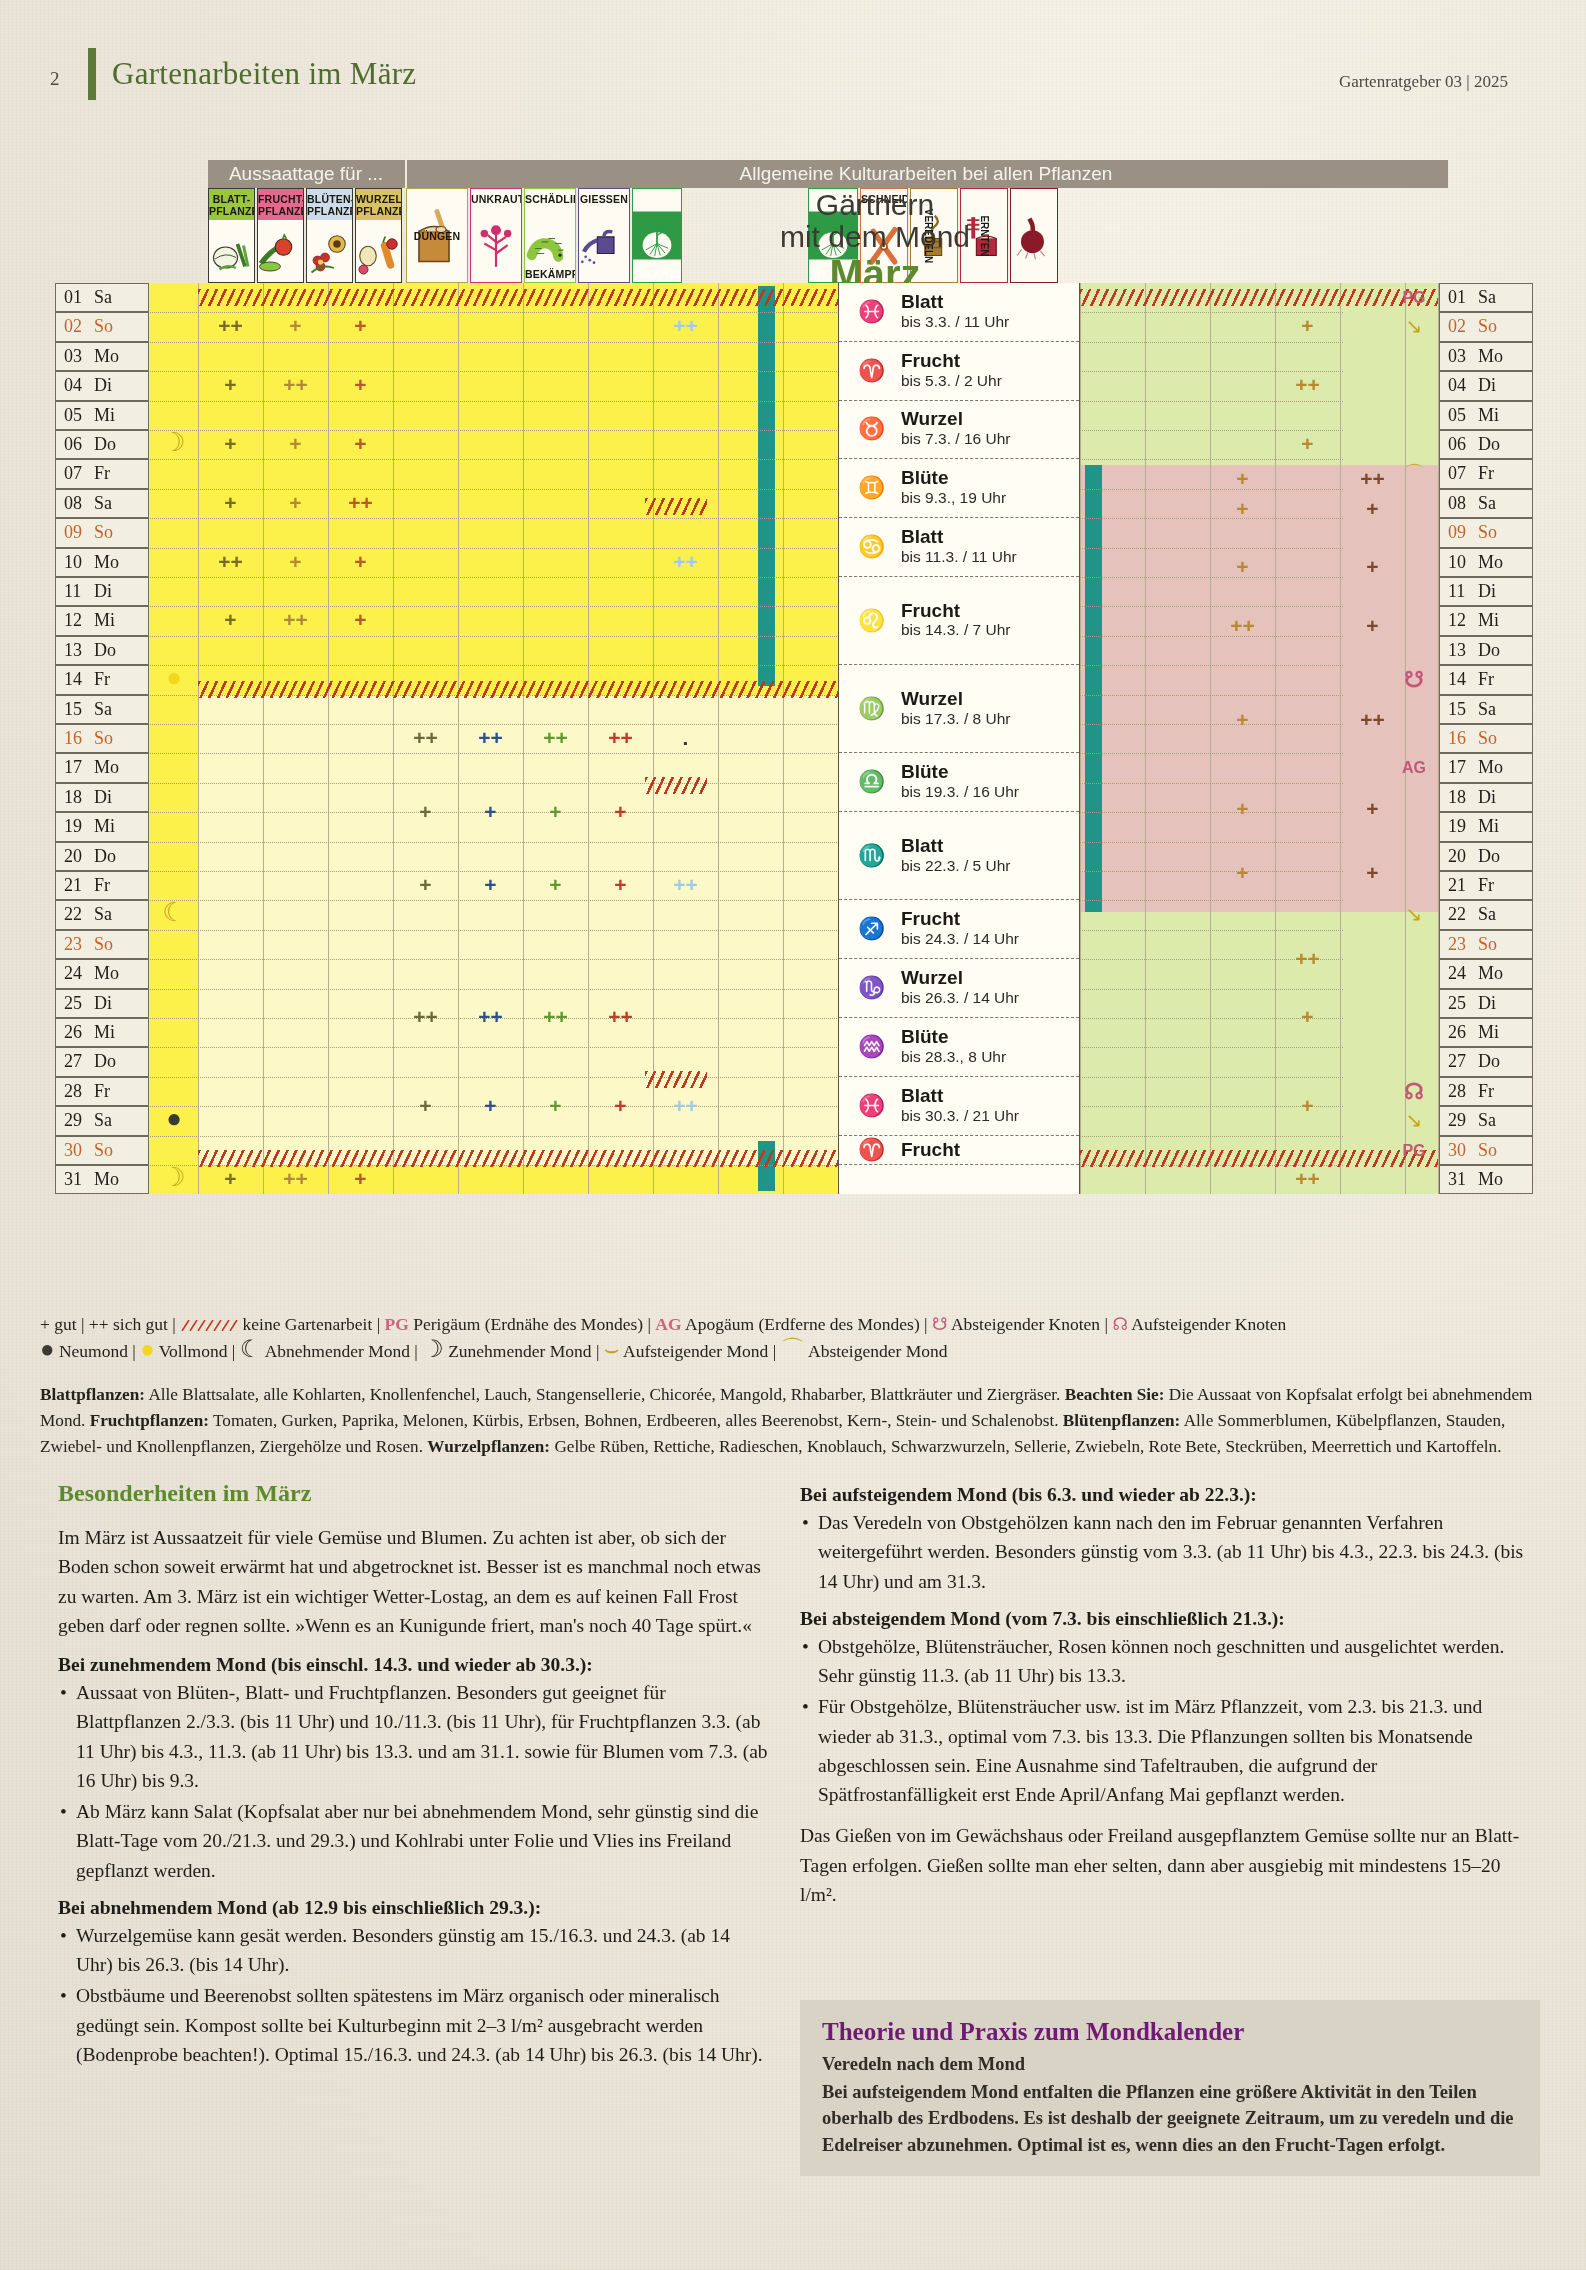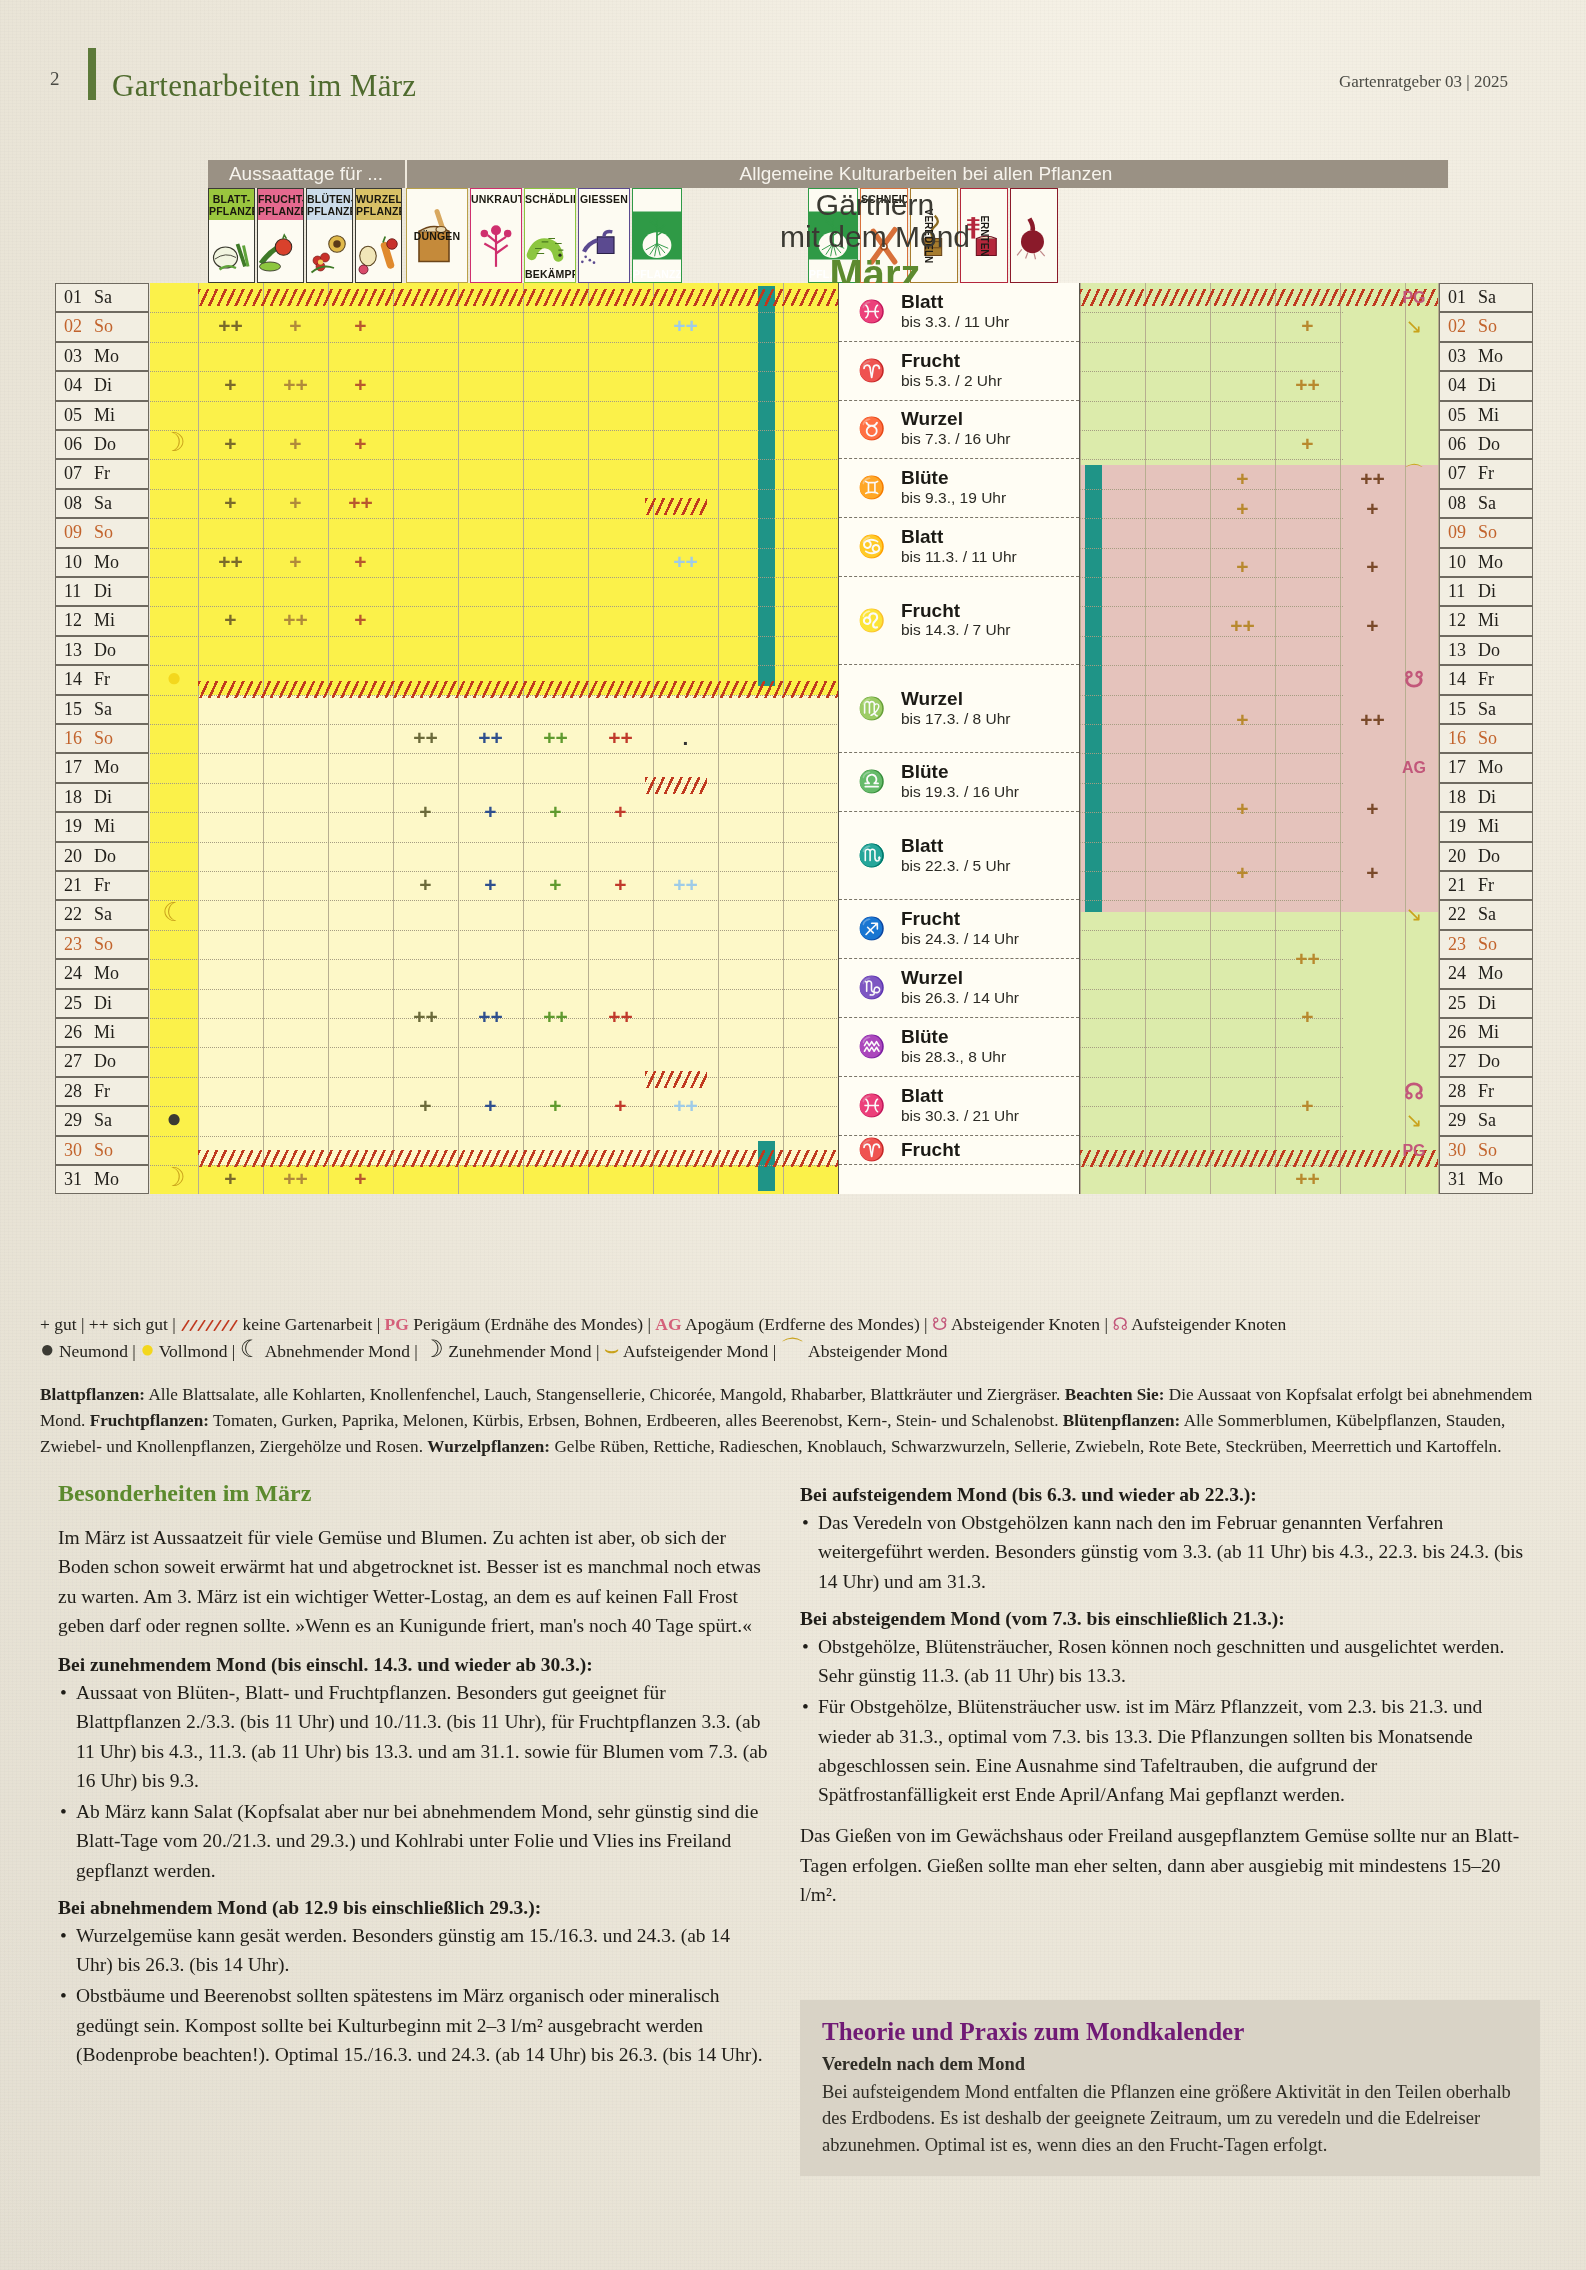--- a/index.html
+++ b/index.html
@@ -21,21 +21,21 @@
       radial-gradient(ellipse at 70% 10%,#f6f2e7 0%,#ece7da 55%,#e4dfd1 100%);
     pointer-events:none;z-index:0;
   }
   .page{position:relative;z-index:1;width:1586px;height:2270px;}
 
   
   .pg-head{position:absolute;left:0;top:20px;width:1586px;height:60px;}
   .pg-num{position:absolute;left:50px;top:48px;font-size:19px;color:#4a4a44;
     font-family:"Liberation Serif",serif;}
   .pg-rule{position:absolute;left:88px;top:28px;width:8px;height:52px;background:#5d7a3a;}
-  .pg-title{position:absolute;left:112px;top:48px;font-size:31px;color:#4f6b2e;
+  .pg-title{position:absolute;left:112px;top:36px;font-size:31px;color:#4f6b2e;
     font-family:"Liberation Serif",serif;letter-spacing:.3px;}
   .pg-issue{position:absolute;right:78px;top:52px;font-size:17px;color:#4a4a44;
     font-family:"Liberation Serif",serif;}
 
   
   .cal{position:absolute;left:55px;top:160px;width:1478px;}
 
   
   .band{position:absolute;left:153px;top:0;width:1240px;height:28px;
     background:#9a9184;color:#f6f3ec;font-size:19px;}
@@ -105,21 +105,21 @@
   .sub{font-family:"Liberation Serif",serif;font-size:19.5px;font-weight:bold;
     color:#1f1d18;margin:4px 0 2px 0;}
 
   .theoriebox{position:absolute;left:800px;top:2000px;width:740px;
     background:#d9d3c6;padding:18px 20px 18px 22px;box-sizing:border-box;}
   .theoriebox h3{margin:0 0 8px 0;font-size:25px;color:#701a75;
     font-family:"Liberation Serif",serif;font-weight:bold;}
   .theoriebox h4{margin:4px 0 4px 0;font-size:18.5px;color:#2f2d26;
     font-family:"Liberation Serif",serif;font-weight:bold;}
   .theoriebox p{margin:0;font-size:18.5px;line-height:1.42;color:#2f2d26;
-    font-family:"Liberation Serif",serif;}
+    font-family:"Liberation Serif",serif;font-weight:bold;}
 
   .moonglyph{font-size:24px;line-height:1;}
 </style>
 </head>
 <body>
 
 <div class="page">
 
   <div class="pg-head">
     <div class="pg-num">2</div>

